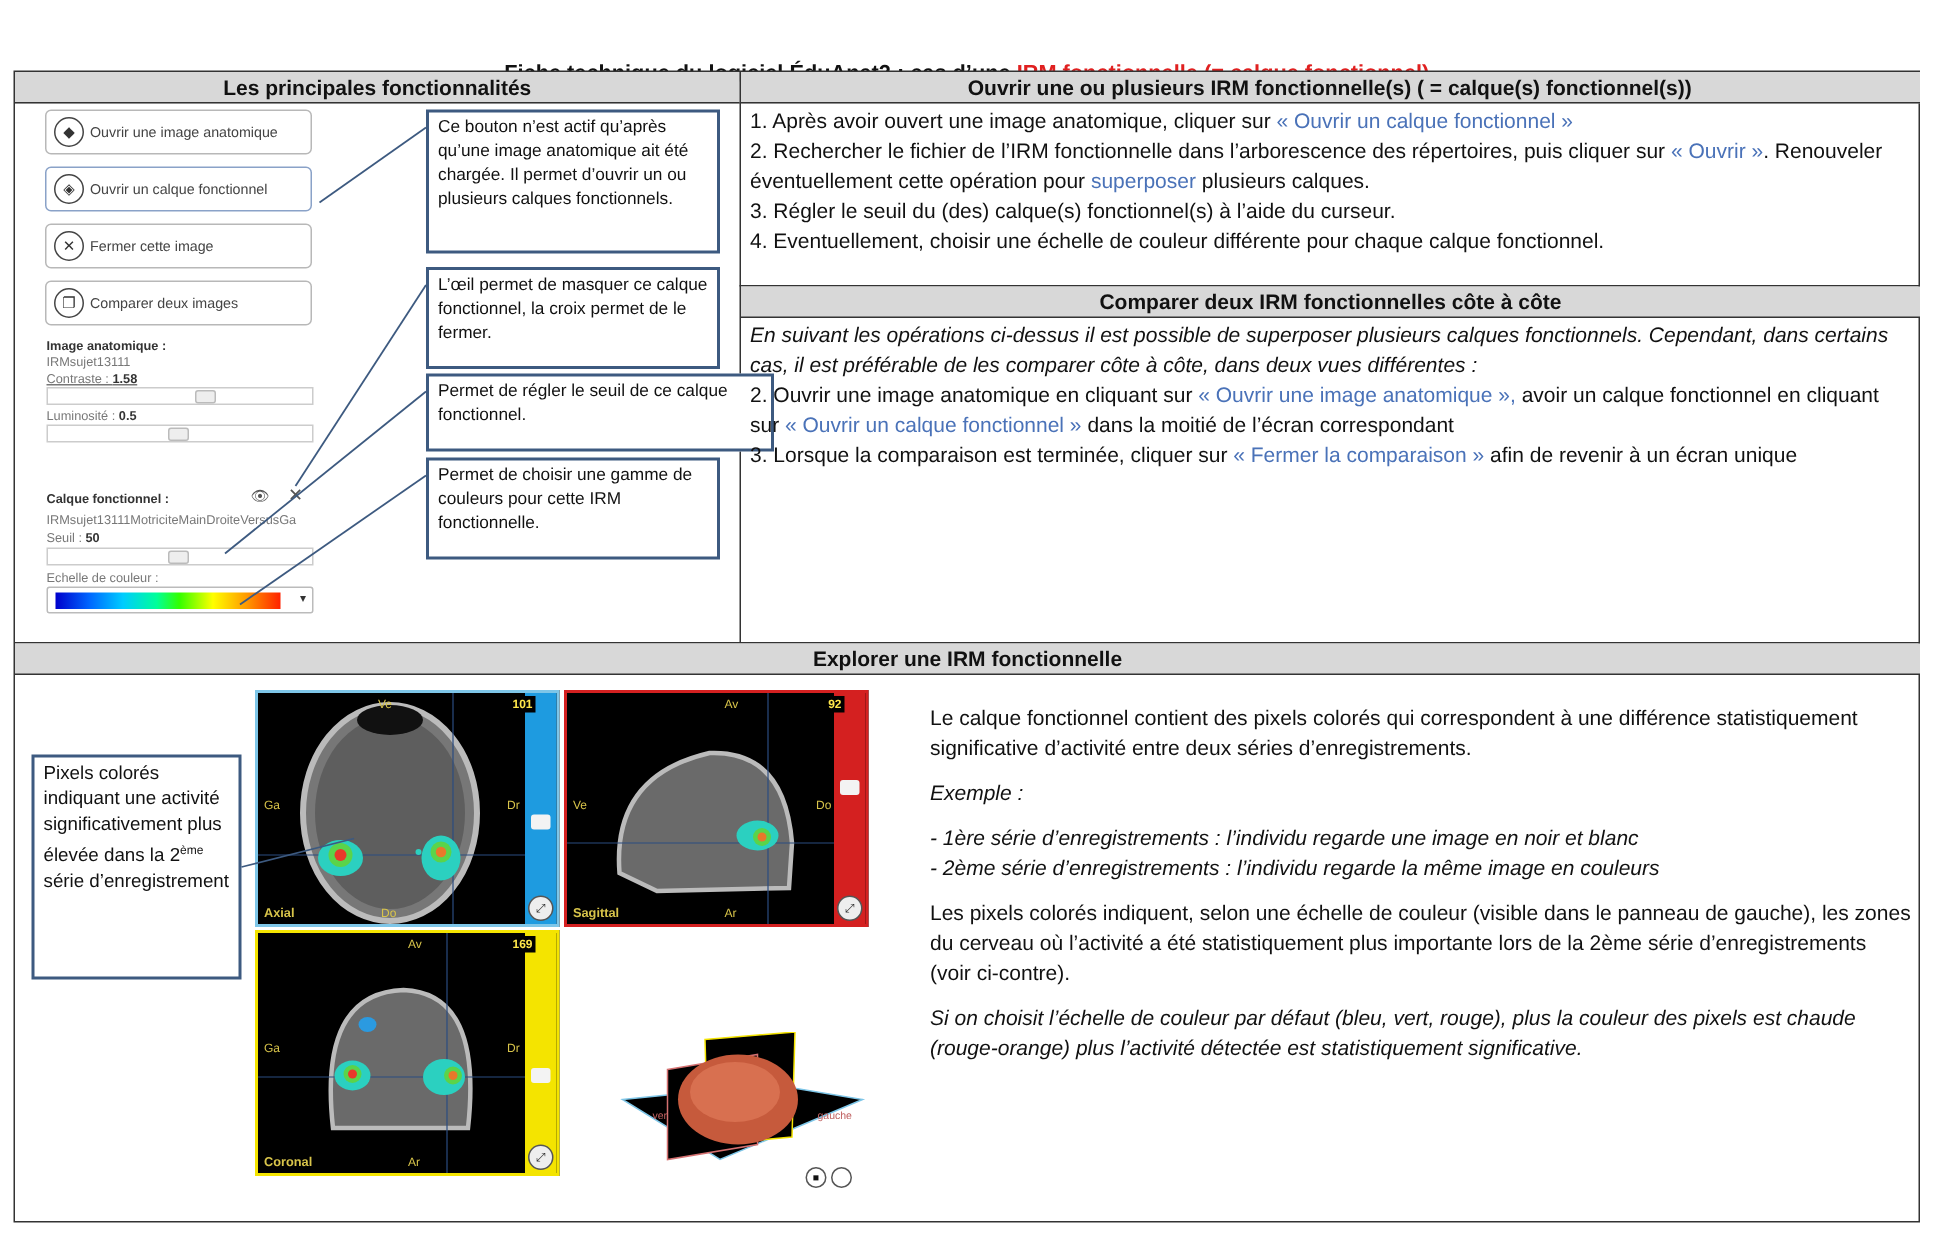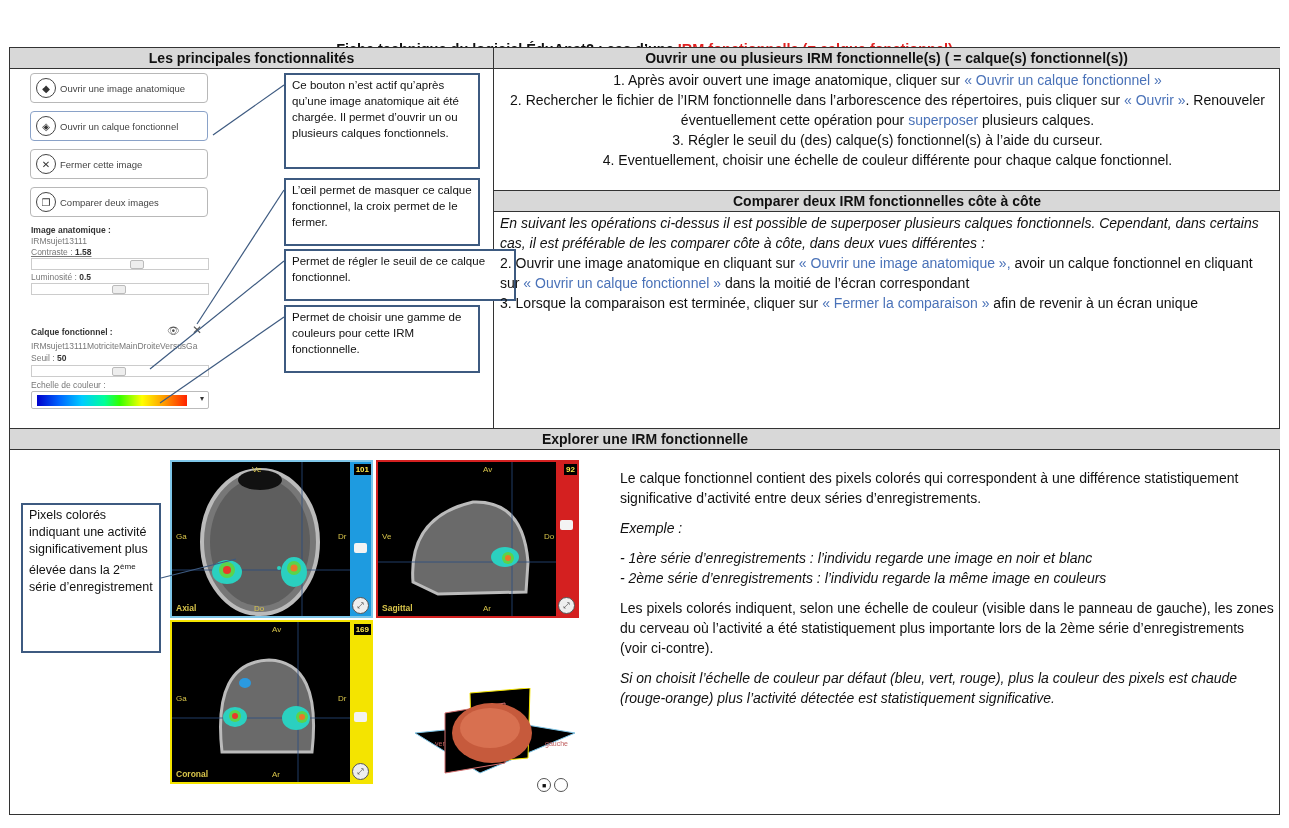--- a/index.html
+++ b/index.html
@@ -29,21 +29,21 @@
   .cscale .dd { position: absolute; right: 4px; top: 2px; font-size: 8px; color: #333; }
   .callout { position: absolute; border: 2px solid #3d5a80; background: #fff; font-size: 11.5px; line-height: 16px; padding: 2px 6px; color: #111; }
 
   
   .rtext { position: absolute; font-size: 14px; line-height: 20px; color: #111; }
   .rtext .blue { color: #4a72b8; }
 
   
   .view { position: absolute; background: #000; }
   .view .bar { position: absolute; right: 0; top: 0; width: 21px; height: 100%; }
-  .view .num { position: absolute; right: 0; top: 2px; background: #000; color: #ffe74a; font-size: 8px; font-weight: bold; padding: 1px 2px; }
+  .view .num { position: absolute; right: 14px; top: 2px; background: #000; color: #ffe74a; font-size: 8px; font-weight: bold; padding: 1px 2px; }
   .view .thumb { position: absolute; right: 4px; width: 13px; height: 10px; background: #f3f3f3; border-radius: 2px; }
   .view .exp { position: absolute; right: 2px; bottom: 2px; width: 17px; height: 17px; border: 1.4px solid #555; border-radius: 50%; background: #eee; font-size: 8px; display: flex; align-items: center; justify-content: center; color: #333; }
   .vlab { position: absolute; color: #d8c44a; font-size: 8px; }
   .vlab.b { font-weight: bold; font-size: 8.5px; }
 
   .bullet { font-style: italic; }
 </style>
 </head>
 <body>
 
@@ -106,21 +106,21 @@
     <div class="callout" style="left:274px;top:236px;width:196px;height:68px;">Permet de choisir une gamme de couleurs pour cette IRM fonctionnelle.</div>
 
     <svg style="position:absolute;left:0;top:0;" width="483" height="360">
       <line x1="274" y1="16" x2="203" y2="66" stroke="#3d5a80" stroke-width="1.2"></line>
       <line x1="274" y1="121" x2="187" y2="255" stroke="#3d5a80" stroke-width="1.2"></line>
       <line x1="274" y1="192" x2="140" y2="300" stroke="#3d5a80" stroke-width="1.2"></line>
       <line x1="274" y1="248" x2="150" y2="334" stroke="#3d5a80" stroke-width="1.2"></line>
     </svg>
   </div>
 
-  <div class="rtext" style="left:490px;top:22px;width:775px;text-align:center;">
+  <div class="rtext" style="left:490px;top:22px;width:775px;">
     <div><span>1. Après avoir ouvert une image anatomique, cliquer sur </span><span class="blue">« Ouvrir un calque fonctionnel »</span></div>
     <div><span>2. Rechercher le fichier de l’IRM fonctionnelle dans l’arborescence des répertoires, puis cliquer sur </span><span class="blue">« Ouvrir »</span><span>. Renouveler éventuellement cette opération pour </span><span class="blue">superposer</span><span> plusieurs calques.</span></div>
     <div>3. Régler le seuil du (des) calque(s) fonctionnel(s) à l’aide du curseur.</div>
     <div>4. Eventuellement, choisir une échelle de couleur différente pour chaque calque fonctionnel.</div>
   </div>
 
   <div class="hline" style="left:483px;top:142px;width:787px;"></div>
   <div class="hdr" style="left:484px;top:143px;width:786px;height:21px;">Comparer deux IRM fonctionnelles côte à côte</div>
 
   <div class="rtext" style="left:490px;top:165px;width:775px;">

